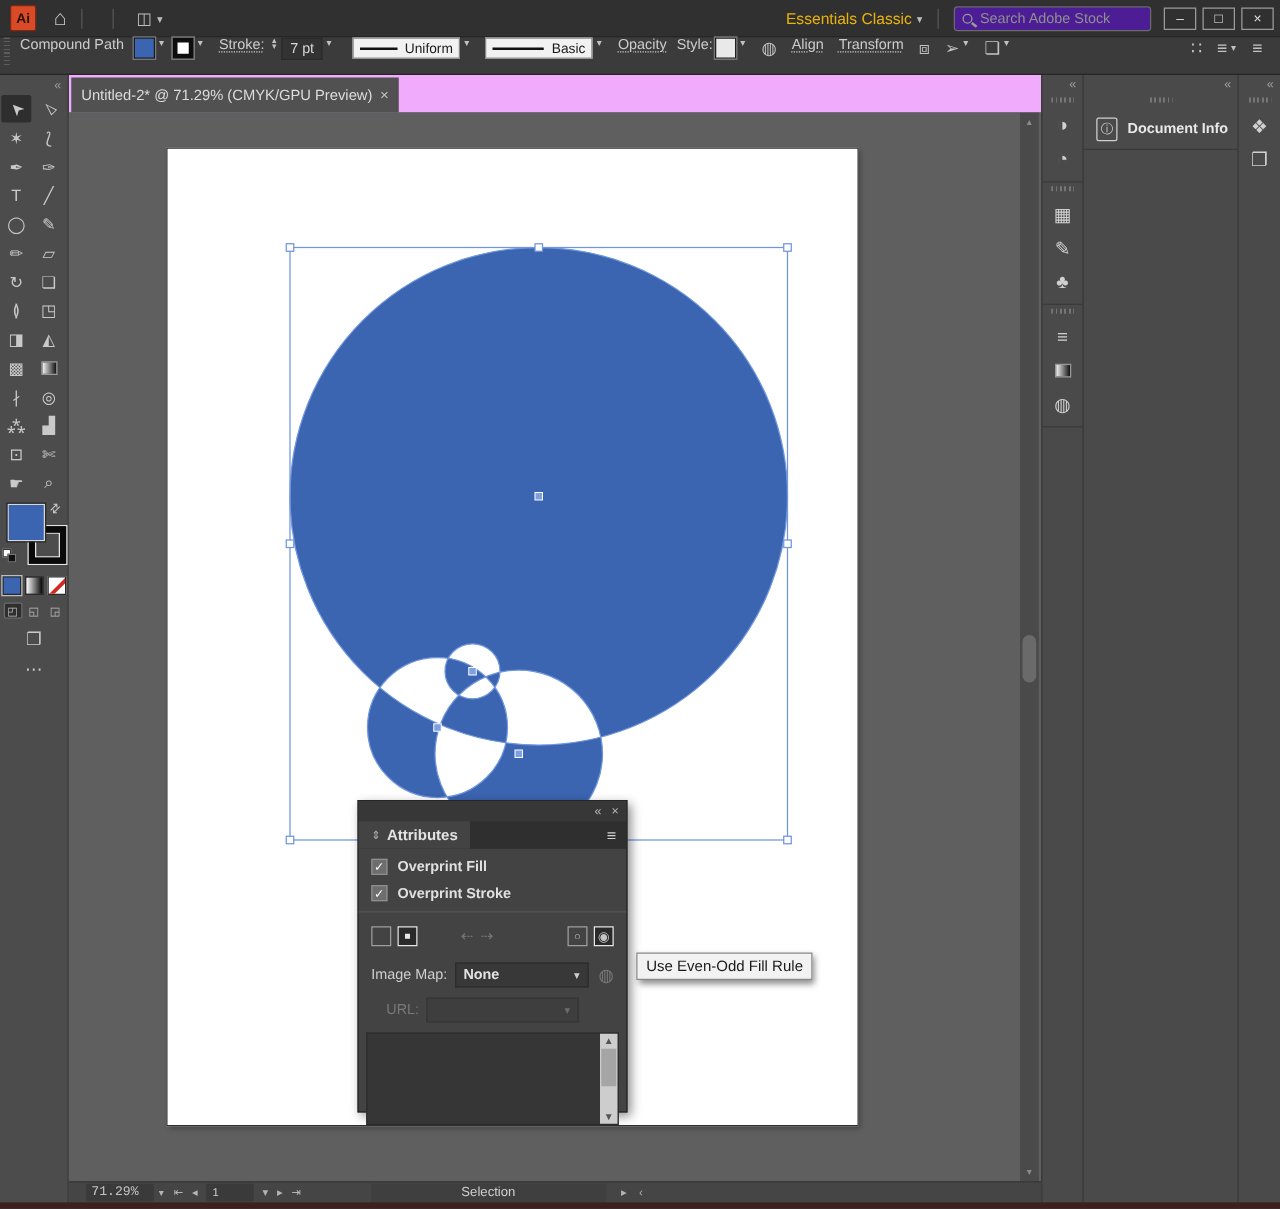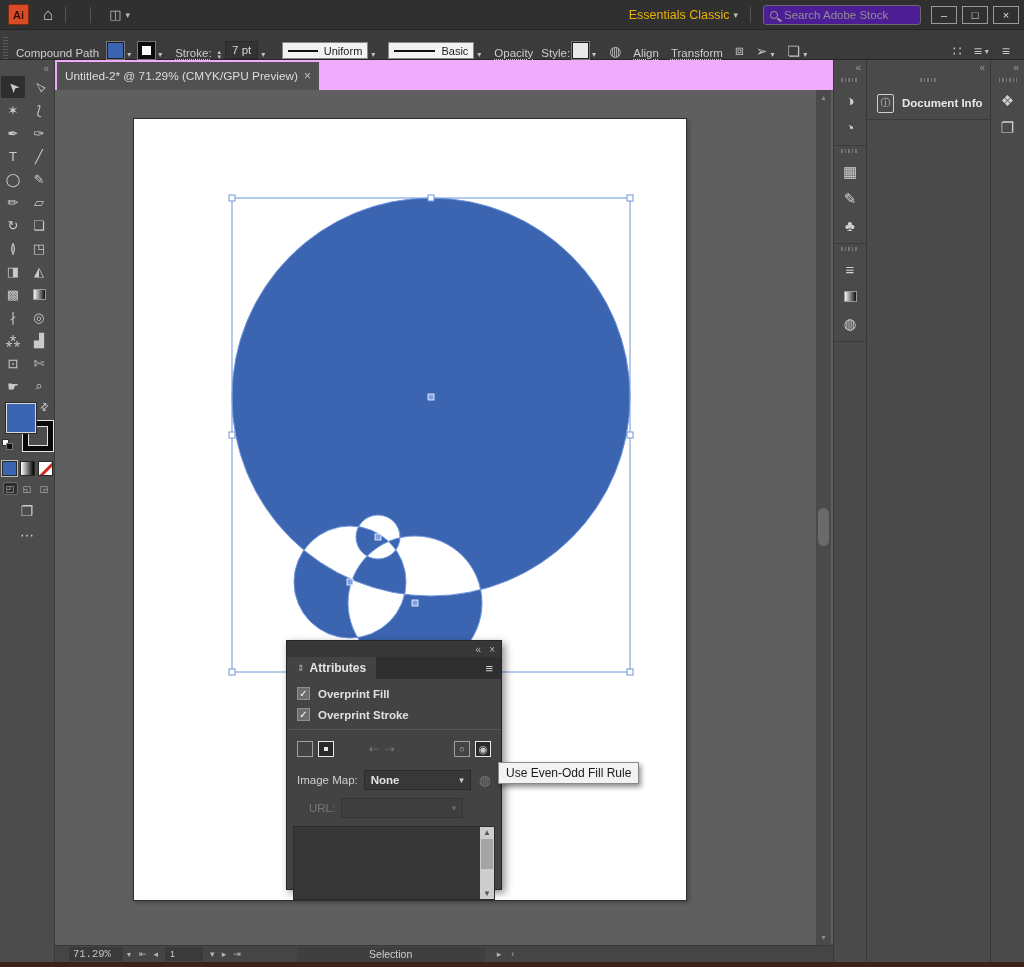--- a/index.html
+++ b/index.html
@@ -26,21 +26,21 @@
                display:flex; align-items:center; margin:0 10px 0 0; padding:0 6px; }
   .mag { width:8px; height:8px; border:1.5px solid #9a9a9a; border-radius:50%; position:relative; flex:0 0 auto;}
   .mag::after { content:""; position:absolute; width:5px; height:1.5px; background:#9a9a9a;
                 left:6px; top:7px; transform:rotate(38deg); }
   .search-ph { font-size:11.5px; color:#8f8f8f; margin-left:6px; white-space:nowrap; }
   .winbtn { width:26px; height:18px; border:1px solid #9a9a9a; margin-right:5px; color:#e0e0e0;
             font-size:11px; display:flex; align-items:center; justify-content:center; }
 
   
   #controlbar { left:0; top:30px; width:1024px; height:30px; background:#3b3b3b;
-                border-bottom:1px solid #262626; display:flex; align-items:flex-end; font-size:11.5px; }
+                border-bottom:1px solid #262626; display:flex; align-items:flex-start; font-size:11.5px; }
   .grip-v { width:5px; height:22px; margin-left:3px;
             background:repeating-linear-gradient(#6a6a6a 0 1px, transparent 1px 3px); opacity:.7; }
   .cb-label { color:#cdcdcd; margin:0 8px; white-space:nowrap; }
   .cb-link { color:#cdcdcd; text-decoration:underline dotted 1px; text-underline-offset:2px; margin:0 6px; white-space:nowrap;}
   .swatch { width:17px; height:17px; border:1px solid #1f1f1f; outline:1px solid #777; }
   .fillsw { background:#3B64B1; }
   .strokesw { background:#fff; border:4px solid #0d0d0d; }
   .stylesw { background:#e9e9e9; }
   .dd-chev { font-size:8px; color:#c2c2c2; margin:0 7px 0 3px; }
   .stepper { display:flex; flex-direction:column; line-height:5px; font-size:7px; color:#c2c2c2; margin-right:4px;}
@@ -135,21 +135,21 @@
   .urlrow { display:flex; align-items:center; margin-bottom:8px; }
   .urlrow .ml { color:#787878; font-size:11.5px; margin-right:6px; margin-left:12px; }
   .sel-dd.dis { background:#3e3e3e; border-color:#353535; }
   .sel-dd.dis .c { color:#6a6a6a; }
   #attr .listbox { position:relative; margin:0 6px; height:74px; background:#363636; border:1px solid #2c2c2c; }
   .lb-scroll { position:absolute; right:0; top:0; width:14px; height:100%; background:#cdcdcd; }
   .lb-scroll .a { position:absolute; left:0; width:14px; text-align:center; color:#555; font-size:8px; }
   .lb-scroll .th { position:absolute; left:1px; top:12px; width:12px; height:30px; background:#a5a5a5; }
 
   
-  #tooltip { position:absolute; left:443px; top:672px; height:22px; background:#f2f2f2;
+  #tooltip { position:absolute; left:454px; top:672px; height:22px; background:#f2f2f2;
              border:1px solid #8a8a8a; box-shadow:2px 3px 5px rgba(0,0,0,.45); display:flex; align-items:center;
              padding:0 7px; z-index:60; }
   #tooltip .tx { color:#1a1a1a; font-size:12px; white-space:nowrap; }
 
   
   .dock { top:60px; height:902px; background:#4a4a4a; border-left:1px solid #383838; }
   #dock1 { left:833px; width:33px; }
   #dock2 { left:866px; width:124px; }
   #dock3 { left:990px; width:34px; }
   .dock-head { height:15px; display:flex; justify-content:flex-end; align-items:center; padding-right:5px;

